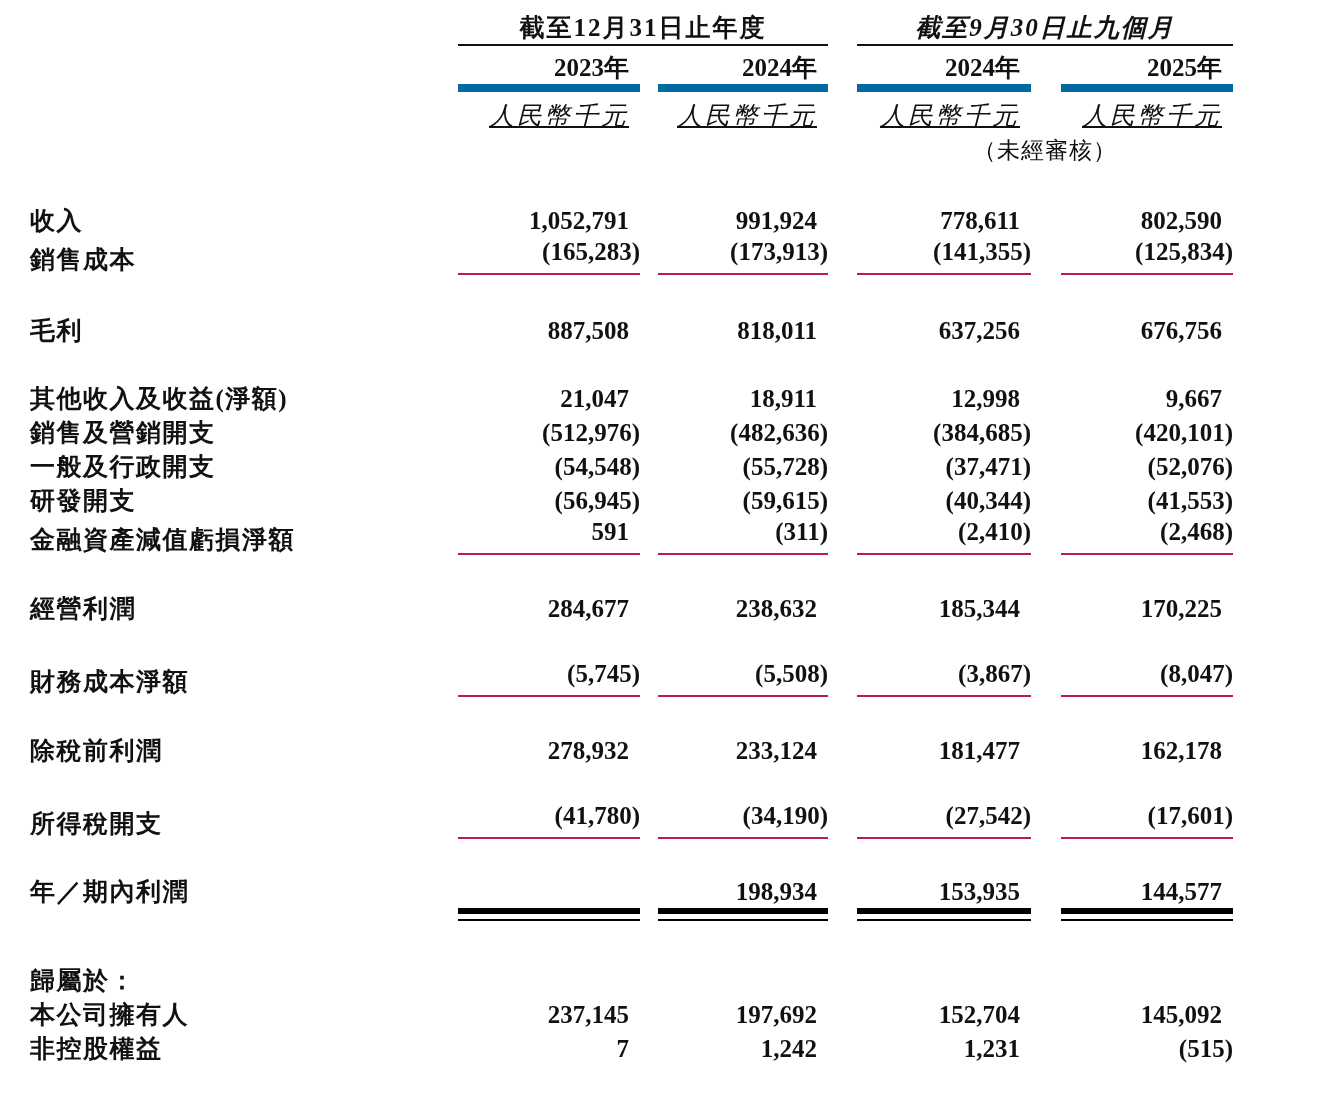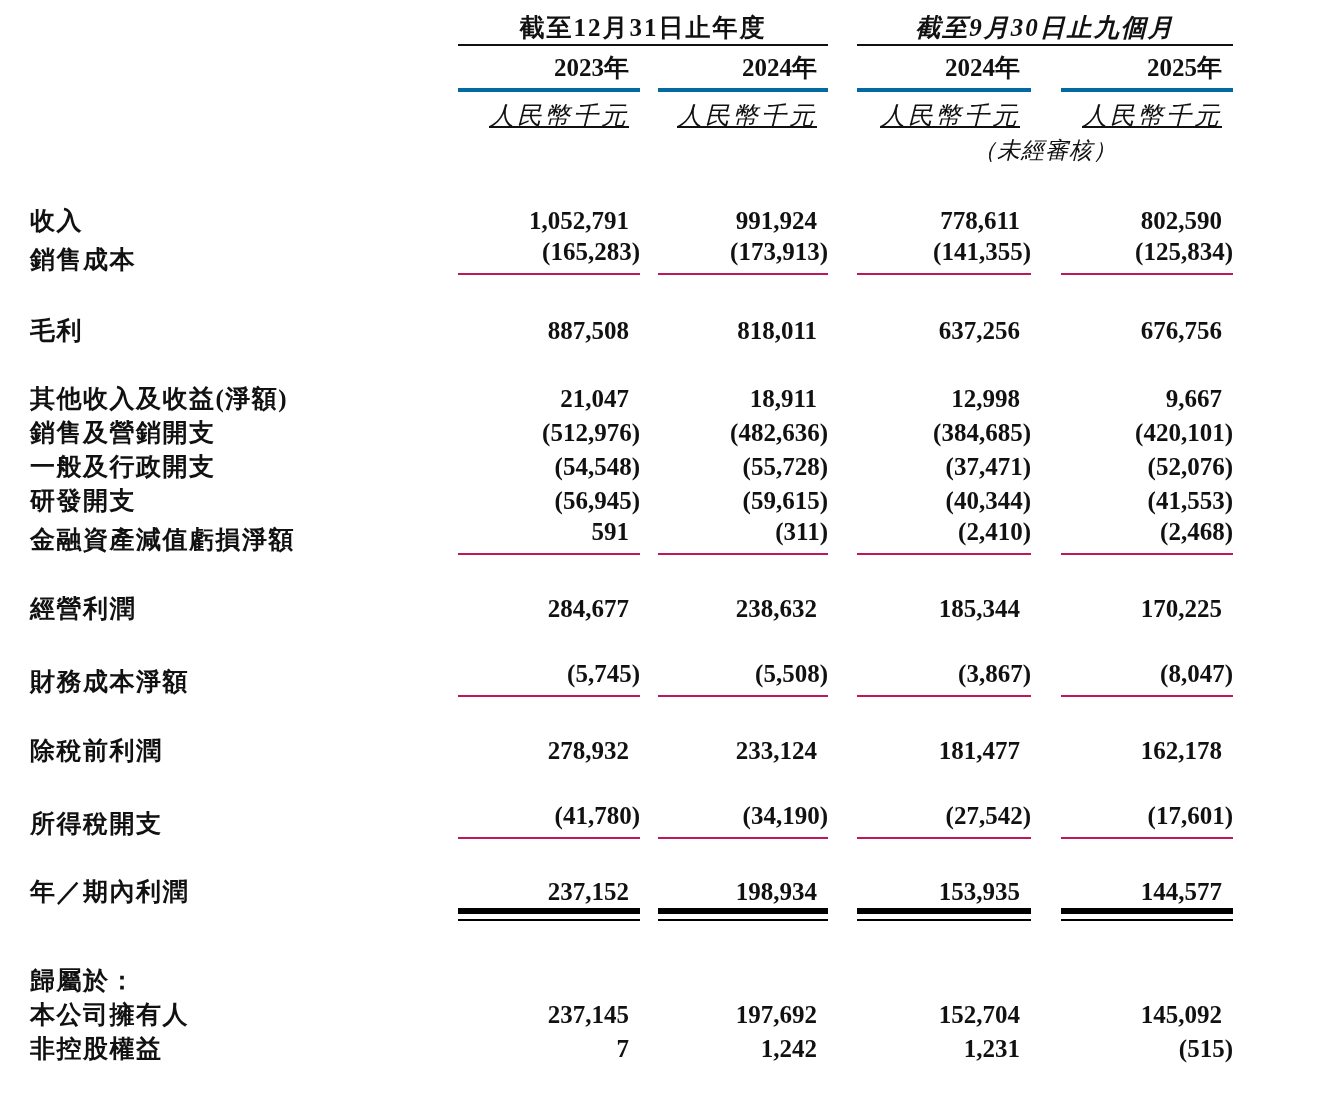--- a/index.html
+++ b/index.html
@@ -26,26 +26,26 @@
   
   .hdr-groups{height:34px;}
   .group{
     text-align:center;font-weight:bold;font-size:25px;letter-spacing:2px;
     border-bottom:2px solid #111;line-height:32px;height:34px;box-sizing:border-box;
   }
   .g1{grid-column:2/5;}
   .g2{grid-column:6/9;font-style:italic;}
   .hdr-years{height:46px;}
   .hdr-years .num{
-    font-weight:bold;border-bottom:4px solid #0369a1;line-height:44px;height:46px;
+    font-weight:bold;border-bottom:8px solid #0369a1;line-height:44px;height:46px;
     box-sizing:border-box;padding-right:11px;
   }
   .hdr-units{height:44px;text-decoration:underline;}
   .hdr-units .num{font-style:italic;line-height:40px;letter-spacing:3px;padding-right:11px;}
-  .hdr-note{height:28px;font-style:italic;}
+  .hdr-note{height:28px;}
   .note-cell{grid-column:6/9;text-align:center;font-size:23px;line-height:27px;letter-spacing:1px;}
 
   
   .drow{height:34px;font-size:25px;line-height:33px;font-weight:bold;}
   .drow .label{font-size:25px;}
   .bold{font-weight:bold;}
   .rule-after{height:38px;line-height:30px;}
   .rule-after .num{border-bottom:2px solid #be185d;height:38px;box-sizing:border-box;}
   .dbl-row{height:14px;align-items:start;}
   .double-rule{
@@ -191,21 +191,20 @@
     <div class="c num a">(41,780)</div>
     <div class="c num b">(34,190)</div>
     <div class="c num cc">(27,542)</div>
     <div class="c num d">(17,601)</div>
   </div>
 
   <div class="spacer s35"></div>
 
   <div class="row drow bold">
     <div class="c label">年／期內利潤</div>
-    <div class="c num a pos">237,152</div>
     <div class="c num b pos">198,934</div>
     <div class="c num cc pos">153,935</div>
     <div class="c num d pos">144,577</div>
   </div>
 
   <div class="row dbl-row">
     <div class="c a">
         <div class="double-rule"></div>
       </div>
     <div class="c b">

